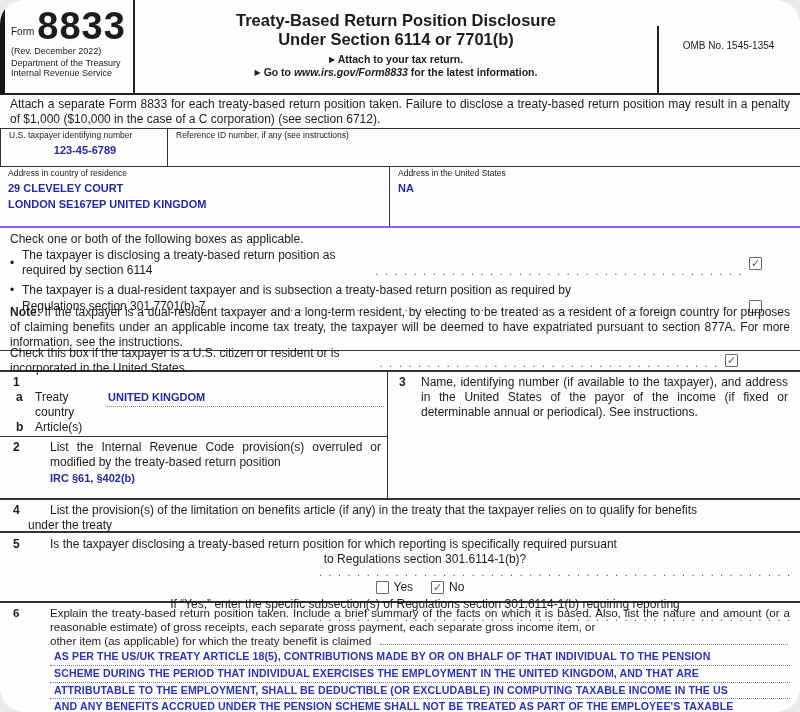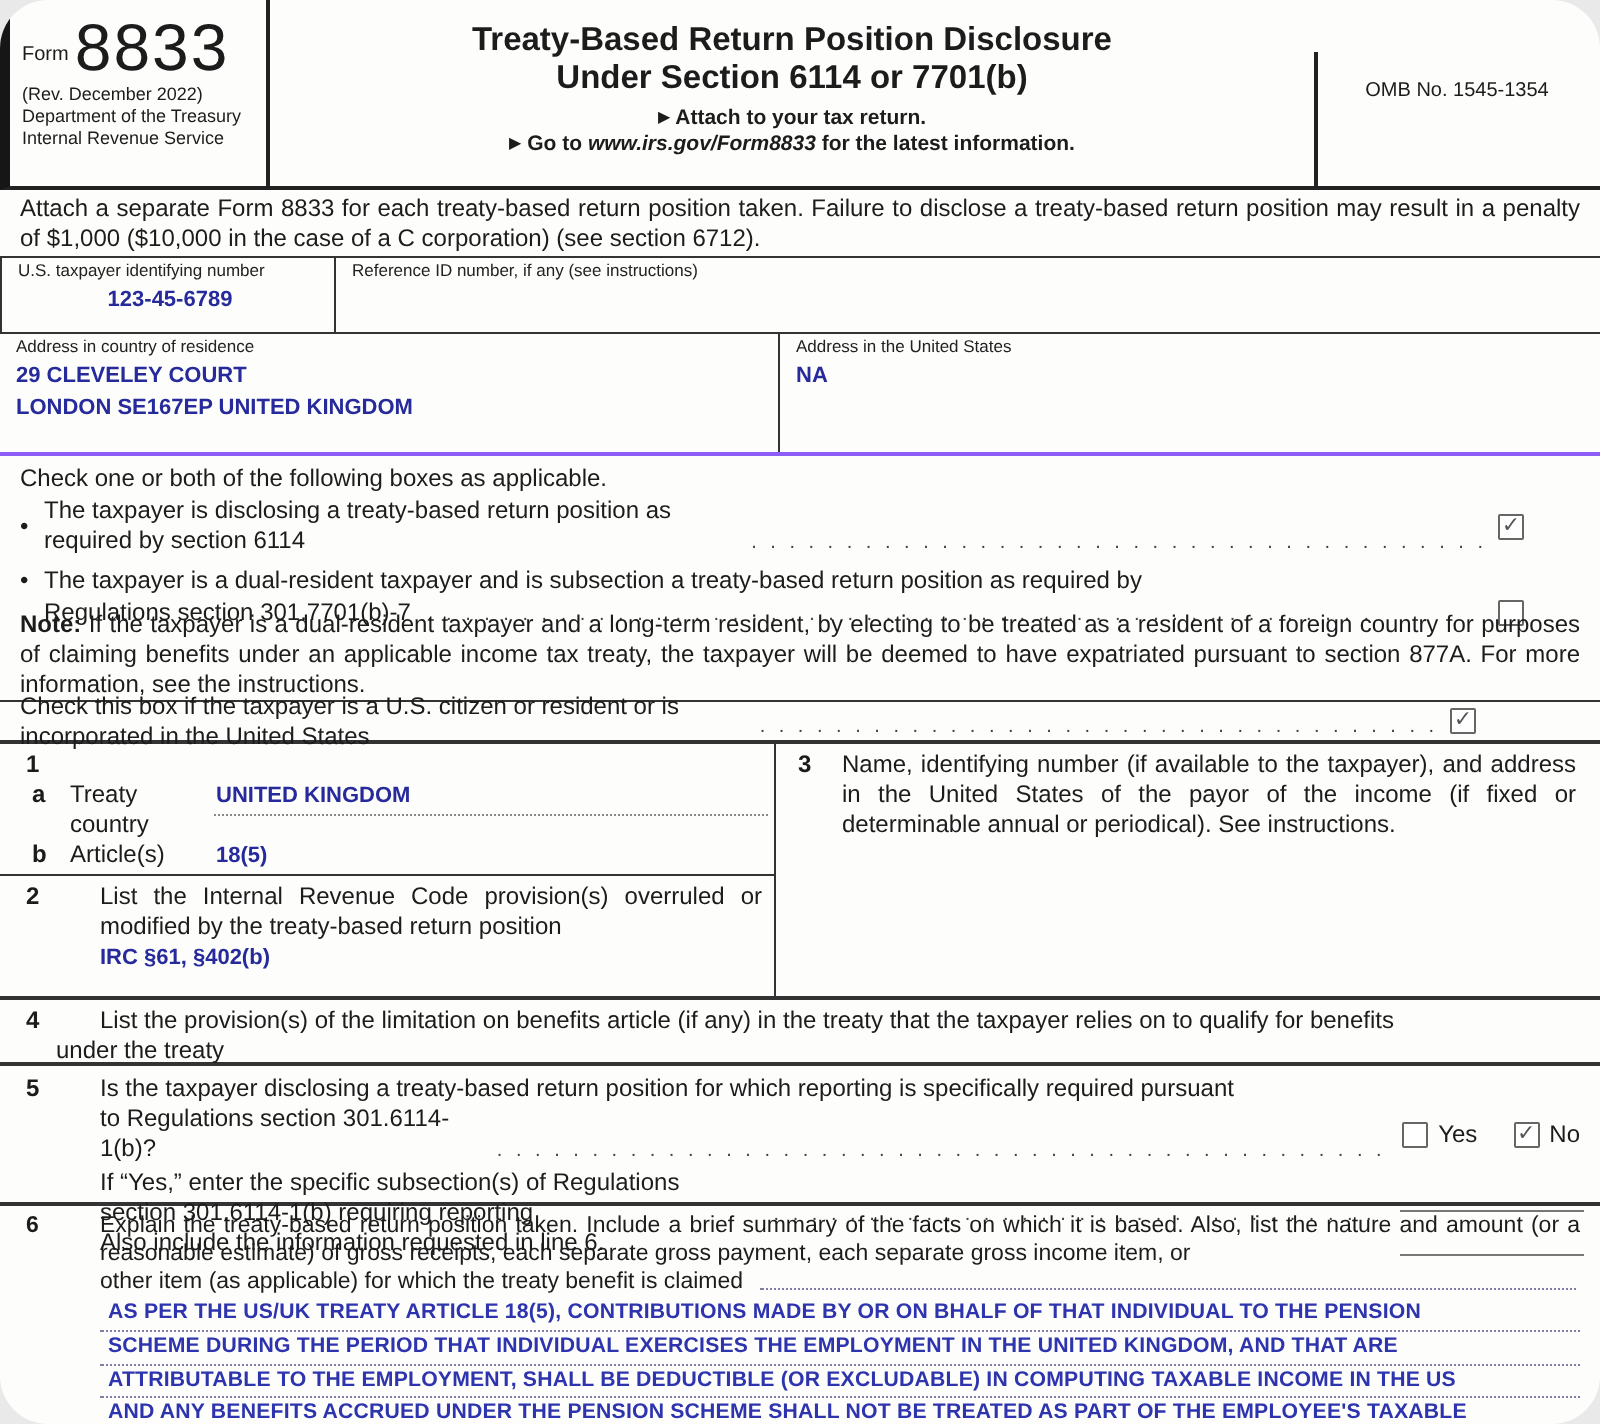--- a/index.html
+++ b/index.html
@@ -8,21 +8,21 @@
   .page {
     width: 800px; height: 712px; background: #fdfdfc; overflow: hidden;
     position: relative; font-size: 12px; line-height: 1.25; border-radius: 24px;
   }
 
   
   .hdr { display: flex; height: 95px; border-bottom: 2.5px solid #222; border-left: 5px solid #161616; }
   .hdr-left { flex: 0 0 130px; border-right: 2px solid #222; padding: 10px 2px 2px 6px; }
   .form-line { display: flex; align-items: flex-end; }
   .form-word { font-size: 10px; margin: 0 3px 4px 0; }
-  .form-number { font-size: 33px; font-weight: normal; line-height: 0.85; letter-spacing: 1px; }
+  .form-number { font-size: 38px; font-weight: bold; line-height: 0.85; letter-spacing: 1px; }
   .rev { font-size: 9px; margin-top: 4px; }
   .agency { font-size: 9px; line-height: 1.2; }
   .hdr-center { flex: 1 1 auto; text-align: center; padding-top: 11px; }
   .title { font-size: 16.5px; font-weight: bold; line-height: 1.18; }
   .attach { font-size: 10.5px; font-weight: bold; margin-top: 3px; }
   .goto { font-size: 10.5px; font-weight: bold; }
   .goto .url { font-style: italic; }
   .arrow { font-size: 8px; vertical-align: 1px; }
   .hdr-right { flex: 0 0 143px; position: relative; display: flex; align-items: center; justify-content: center; font-size: 10px; }
   .hdr-right::before { content: ""; position: absolute; left: 0; top: 26px; bottom: 0; width: 2px; background: #222; }
@@ -80,21 +80,21 @@
 
   
   .sec-line4 { height: 33px; border-bottom: 2px solid #333; padding-top: 3px; }
   .sec-line4 .irow { align-items: flex-start; }
   .l4-l2 { padding-left: 28px; }
 
   
   .sec-line5 { height: 70px; border-bottom: 2px solid #333; padding-top: 4px; }
   .l5-body { display: flex; align-items: flex-start; }
   .l5-content { flex: 1 1 auto; }
-  .l5-row { display: flex; align-items: center; }
+  .l5-row { display: flex; align-items: center; flex-direction: column; }
   .yn { display: flex; align-items: center; gap: 5px; margin-right: 10px; }
   .yn .gap { width: 8px; }
   .blank { flex: 0 0 92px; border-bottom: 1.5px solid #777; height: 13px; margin-right: 8px; }
   .spacer { flex: 1 1 auto; }
   .l5-sub { margin-top: 2px; }
 
   
   .sec-line6 { height: 109px; padding-top: 3px; font-size: 11.5px; }
   .l6-body { display: flex; align-items: flex-start; }
   .l6-content { flex: 1 1 auto; padding-right: 10px; }
@@ -198,21 +198,20 @@
           <span class="num">1</span>
         </div>
         <div class="irow">
           <span class="letter">a</span>
           <span class="flabel">Treaty country</span>
           <span class="fval dotted v">UNITED KINGDOM</span>
         </div>
         <div class="irow">
           <span class="letter">b</span>
           <span class="flabel">Article(s)</span>
-          <span class="fval v">18(5)</span>
         </div>
       </div>
       <div class="block2">
         <div class="irow">
           <span class="num">2</span>
           <span class="just">List the Internal Revenue Code provision(s) overruled or modified by the treaty-based return position</span>
         </div>
         <span class="v">IRC §61, §402(b)</span>
       </div>
     </div>

